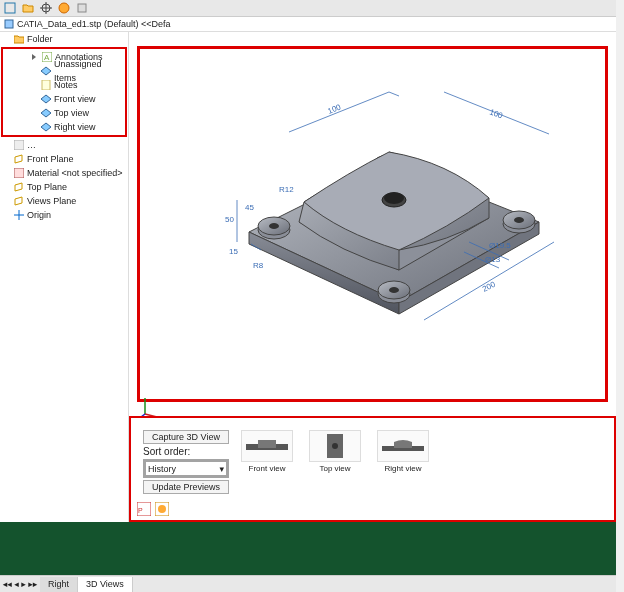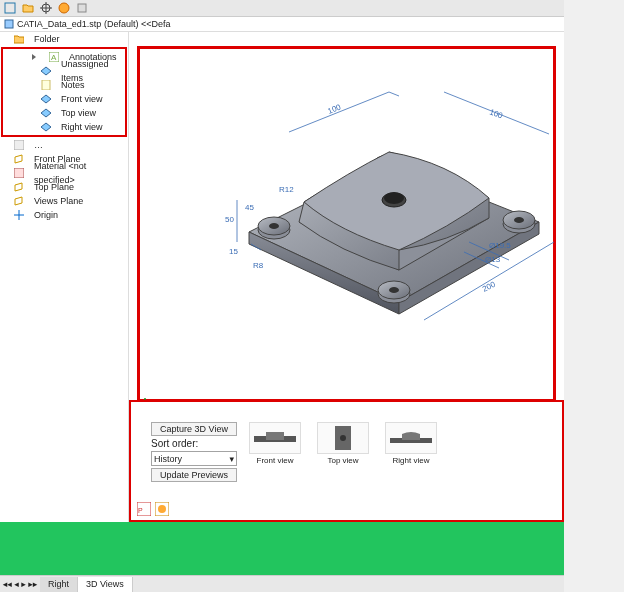--- a/index.html
+++ b/index.html
@@ -1,38 +1,38 @@
 <!DOCTYPE html>
 <html><head>
 <meta charset="utf-8">
 <style>
 html,body{margin:0;padding:0;font-family:Tahoma,Arial,sans-serif;font-size:10px;background:#f0f0f0;color:#222}
-.app{width:564px;height:592px;background:#22c55e;position:relative;overflow:hidden}
+.app{width:616px;height:592px;background:#14532d;position:relative;overflow:hidden}
 .toolbar{height:16px;background:#e8e8e8;border-bottom:1px solid #ccc;display:flex;align-items:center;padding:0 2px;gap:2px}
 .tb-ico{width:14px;height:14px;display:flex;align-items:center;justify-content:center;border:1px solid transparent;cursor:pointer}
 .filebar{height:14px;background:#fff;border-bottom:1px solid #ddd;display:flex;align-items:center;padding:0 4px;font-size:9px;overflow:hidden;white-space:nowrap}
 .main{display:flex;height:490px}
 .tree{width:128px;background:#fff;border-right:1px solid #ddd;overflow:hidden;font-size:9px;line-height:14px}
-.tree-node{display:flex;align-items:center;padding:0 2px;height:14px;gap:10px;cursor:pointer}
+.tree-node{display:flex;align-items:center;padding:0 2px;height:14px;gap:3px;cursor:pointer}
 .indent1{padding-left:14px}.indent3{padding-left:38px}
 .tree-ico{width:10px;height:10px;flex:none;display:inline-flex;align-items:center;justify-content:center}
 .tri{width:0;height:0;border-top:3px solid transparent;border-bottom:3px solid transparent;border-left:4px solid #666}
 .anno-box{border:2px solid #d00;margin:1px;padding:1px 0}
 .anno-box .tree-node{padding-left:26px}
 .anno-box .tree-node.indent3{padding-left:38px}
 .viewport{flex:1;position:relative;background:#fff}
 .vp-highlight{position:absolute;top:14px;left:8px;right:8px;bottom:120px;border:3px solid #d00}
 .part-area{position:absolute;top:40px;left:60px;width:380px;height:280px}
 .triad{position:absolute;bottom:100px;left:8px;width:28px;height:28px}
 .hr-line{position:absolute;bottom:80px;left:0;right:0;border-top:1px solid #ccc}
-.panel3d{position:absolute;bottom:0;left:0;right:0;height:78px;border:2px solid #d00;background:#fff;display:flex;padding:20px;gap:8px}
+.panel3d{position:absolute;bottom:0;left:0;right:0;height:78px;border:2px solid #d00;background:#fff;display:flex;padding:12px;gap:8px}
 .p3d-left{display:flex;flex-direction:column;gap:2px;width:86px}
 .btn{font-size:9px;padding:1px 4px;border:1px solid #aaa;background:#f4f4f4;cursor:pointer;text-align:center}
 .lbl{font-size:10px}
-.sel{font-size:9px;border:1px solid #a3a3a3;background:#fff;padding:0 2px;height:13px;display:flex;align-items:center;justify-content:space-between}
+.sel{font-size:9px;border:3px solid #a3a3a3;background:#fff;padding:0 2px;height:13px;display:flex;align-items:center;justify-content:space-between}
 .thumb{display:flex;flex-direction:column;align-items:center;gap:2px;width:60px;cursor:pointer}
 .thumb-img{width:50px;height:30px;border:1px solid #ddd;background:#fafafa;display:flex;align-items:center;justify-content:center}
 .thumb-lbl{font-size:8px}
 .p3d-icons{position:absolute;bottom:4px;left:6px;display:flex;gap:4px}
 .fmt-ico{width:14px;height:14px;cursor:pointer}
 .tabs{position:absolute;bottom:0;left:0;right:0;height:16px;background:#e8e8e8;border-top:1px solid #ccc;display:flex;align-items:center;font-size:9px}
 .tab{padding:0 8px;height:15px;display:flex;align-items:center;border-right:1px solid #ccc;cursor:pointer;background:#ddd}
 .tab.active{background:#fff;font-weight:normal}
 .tab-nav{width:40px;display:flex;align-items:center;justify-content:center;gap:2px}
 .dim-text{font-size:8px;fill:#3b6db5}

